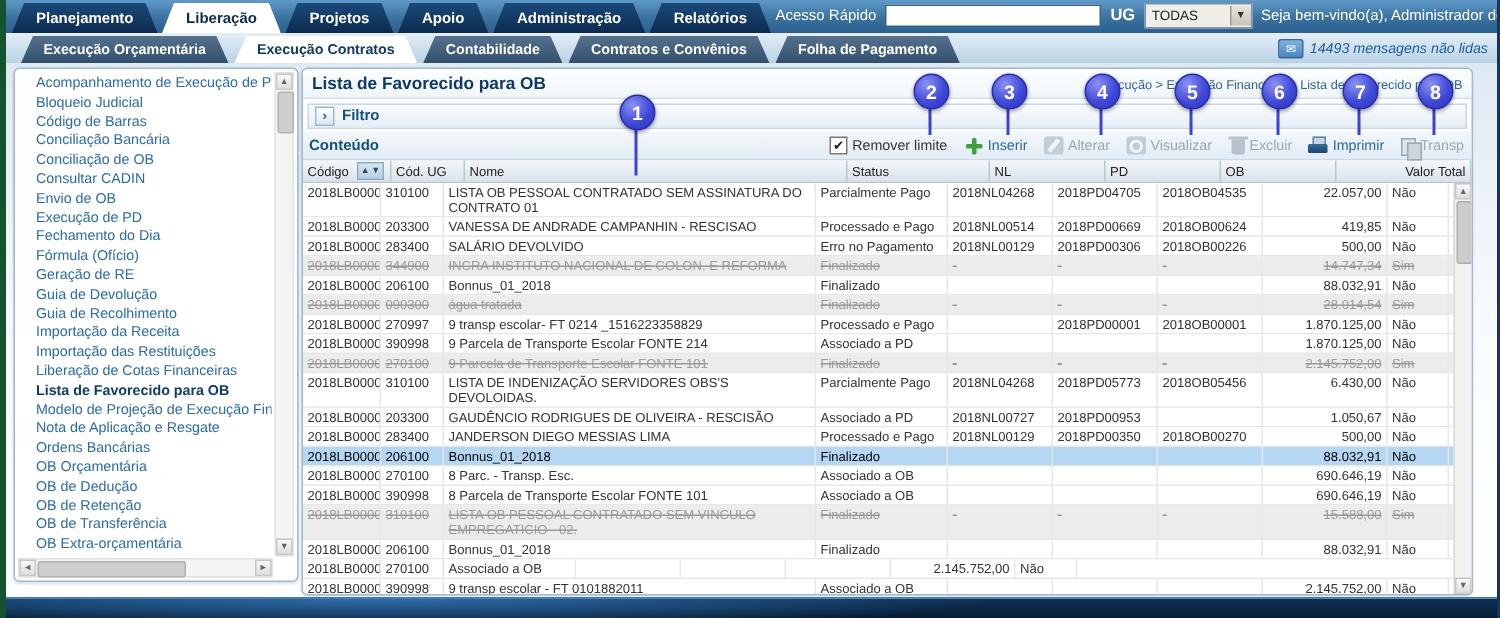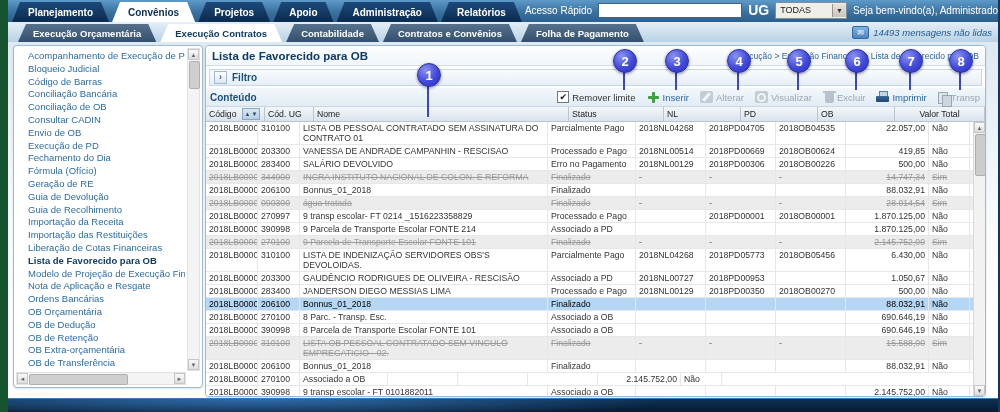--- a/index.html
+++ b/index.html
@@ -1,30 +1,30 @@
 <!DOCTYPE html>
 <html><head>
 <meta charset="utf-8">
 <style>
   html,body{margin:0;padding:0;background:#fff;}
   body{width:1000px;height:412px;font-family:"Liberation Sans",sans-serif;}
   .page{position:relative;width:1000px;height:412px;overflow:hidden;box-sizing:border-box;
-        border-left:8px solid #14532d;border-right:2px solid #14365c;background:#fff;}
+        border-left:4px solid #14532d;border-right:2px solid #14365c;background:#fff;}
 
   
   .topnav{height:22px;display:flex;align-items:flex-end;padding:0 4px;gap:3px;
           background:linear-gradient(180deg,#5e9ac8 0%,#3a719f 55%,#2b5f8e 100%);}
   .toptab{height:20px;line-height:21px;padding:0 16px;font-size:10px;font-weight:bold;color:#fff;
           background:linear-gradient(180deg,#1c4a7a,#0b2a4e);
           clip-path:polygon(8px 0,calc(100% - 8px) 0,100% 100%,0 100%);cursor:pointer;white-space:nowrap;}
   .toptab.active{background:#fff;color:#0d2d50;}
   .topnav-right{margin-left:auto;display:flex;align-items:center;gap:6px;height:22px;padding-bottom:1px;}
   .quick-label{color:#fff;font-size:10px;white-space:nowrap;}
   .quick-input{width:138px;height:13px;border:1px solid #39648e;background:#fff;font-size:9px;padding:0 2px;}
-  .ug-label{color:#fff;font-size:14px;font-weight:bold;}
+  .ug-label{color:#fff;font-size:11px;font-weight:bold;}
   .ug-select{display:flex;align-items:center;height:15px;background:#efeee9;border:1px solid #7f8f9e;
              font-size:9px;color:#222;padding-left:4px;cursor:pointer;gap:16px;}
   .ug-arrow{display:inline-block;width:13px;height:13px;margin-left:5px;background:linear-gradient(#e8e4dc,#c9c4ba);
             border-left:1px solid #9a958c;font-size:7px;line-height:13px;text-align:center;color:#333;}
   .welcome{color:#fff;font-size:10px;white-space:nowrap;}
 
   
   .subnav{height:20px;display:flex;align-items:flex-end;padding:0 6px 0 10px;gap:4px;
           background:linear-gradient(180deg,#e4eef7,#b9d2e5);border-bottom:1px solid #8fb3d0;}
   .subtab{height:18px;line-height:19px;padding:0 15px;font-size:9.5px;font-weight:bold;color:#fff;
@@ -90,21 +90,21 @@
   .ico-trash::before{content:"";position:absolute;top:-2px;left:-2px;width:13px;height:2px;background:#b7c2cc;}
   .ico-printer::before{content:"";position:absolute;left:3px;top:0;width:7px;height:4px;background:#c3d4e4;border:1px solid #5e82a6;}
   .ico-printer::after{content:"";position:absolute;left:0;top:5px;width:13px;height:6px;background:linear-gradient(#3a6a9c,#1d4570);border-radius:1px;}
   .ico-copy{width:8px;height:10px;background:#dde4ea;border:1px solid #9aa7b2;margin-top:1px;}
   .ico-copy::after{content:"";position:absolute;left:3px;top:2px;width:8px;height:10px;background:#cdd6dd;border:1px solid #9aa7b2;}
 
   
   .grid-header{display:flex;flex:0 0 auto;background:linear-gradient(#f4f7fa,#d9e3ec);border-bottom:1px solid #b9c6d2;}
   .h-cell{display:flex;align-items:center;font-size:8.7px;color:#222;padding:1px 3px;height:12px;
           border-right:1px solid #b9c6d2;box-sizing:content-box;overflow:hidden;white-space:nowrap;}
-  .h-cell.c7{justify-content:center;}
+  .h-cell.c7{justify-content:flex-end;}
   .h-spacer{width:12px;}
   .sort-box{display:inline-flex;margin-left:5px;padding:0 2px;height:10px;align-items:center;gap:1px;
             background:linear-gradient(#d8e6f2,#b7cee2);border:1px solid #8aa9c4;font-size:6px;color:#2b4a68;cursor:pointer;}
   .grid-wrap{position:relative;flex:1;overflow:hidden;}
   .grid-body{position:absolute;left:0;top:0;right:12px;bottom:0;overflow:hidden;}
   .t-row{display:flex;border-bottom:1px solid #e7e7e7;background:#fff;cursor:pointer;}
   .t-row.excluded{background:#ececec;color:#9a9a9a;text-decoration:line-through;}
   .t-row.selected{background:#b5d7f3;}
   .t-cell{font-size:8.7px;line-height:10px;padding:1px 3px;border-right:1px solid #e3e8ed;
           box-sizing:border-box;overflow:hidden;color:inherit;}
@@ -133,21 +133,21 @@
                         linear-gradient(180deg,#0e3054,#071c33);}
 </style>
 </head>
 <body>
 
 <div class="page">
 
   <div class="topnav">
     <div id="topTabs" style="display:flex;gap:3px;align-items:flex-end;">
         <div class="toptab">Planejamento</div>
-        <div class="toptab active">Convênios</div>
+        <div class="toptab active">Liberação</div>
         <div class="toptab">Projetos</div>
         <div class="toptab">Apoio</div>
         <div class="toptab">Administração</div>
         <div class="toptab">Relatórios</div>
       </div>
     <div class="topnav-right">
       <span class="quick-label">Acesso Rápido</span>
       <input class="quick-input" value="" style="">
       <span class="ug-label">UG</span>
       <span class="ug-select">
@@ -193,22 +193,22 @@
           <div class="menu-item">Importação da Receita</div>
           <div class="menu-item">Importação das Restituições</div>
           <div class="menu-item">Liberação de Cotas Financeiras</div>
           <div class="menu-item selected">Lista de Favorecido para OB</div>
           <div class="menu-item">Modelo de Projeção de Execução Financ</div>
           <div class="menu-item">Nota de Aplicação e Resgate</div>
           <div class="menu-item">Ordens Bancárias</div>
           <div class="menu-item">OB Orçamentária</div>
           <div class="menu-item">OB de Dedução</div>
           <div class="menu-item">OB de Retenção</div>
+          <div class="menu-item">OB de Transferência</div>
           <div class="menu-item">OB Extra-orçamentária</div>
-          <div class="menu-item">OB de Transferência</div>
         </div>
       <div class="vscroll">
         <div class="sb-btn v-up">▲</div>
         <div class="sb-thumb-v"></div>
         <div class="sb-btn v-dn">▼</div>
       </div>
       <div class="hscroll">
         <div class="sb-btn h-lf">◄</div>
         <div class="sb-thumb-h"></div>
         <div class="sb-btn h-rt">►</div>

